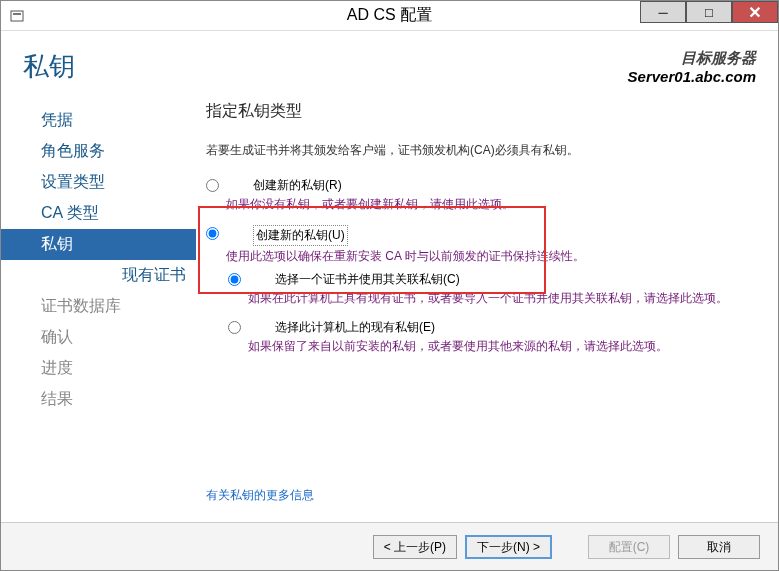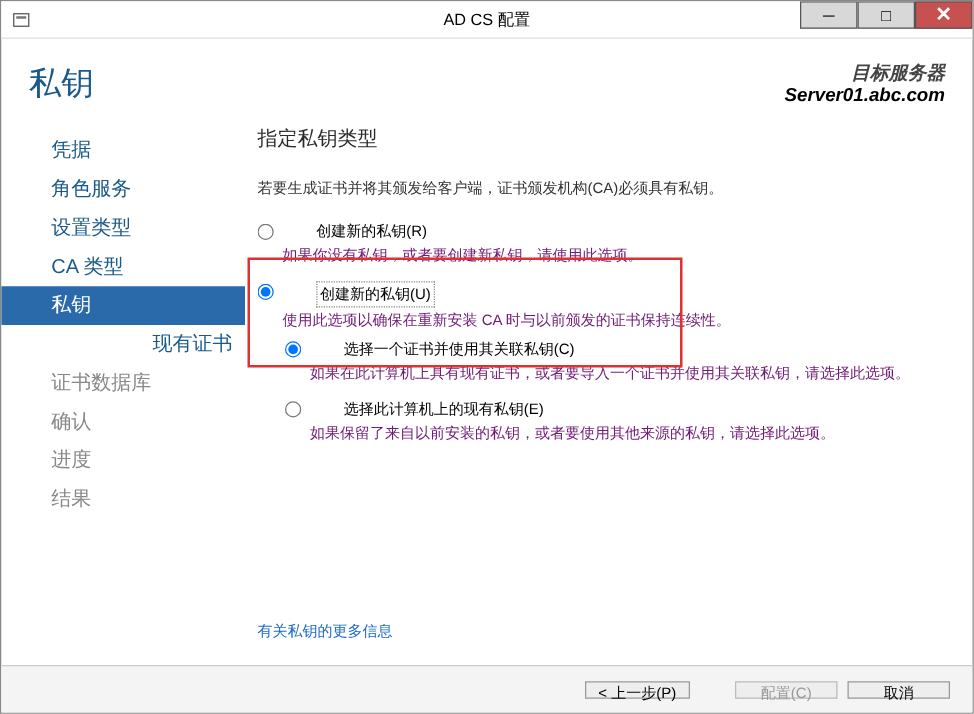--- a/index.html
+++ b/index.html
@@ -1,18 +1,18 @@
 <!DOCTYPE html>
 <html><head>
   <meta charset="utf-8">
   <style>
     * { box-sizing: border-box; margin: 0; padding: 0; }
     body { font-family: "Microsoft YaHei", "Segoe UI", sans-serif; font-size: 12px; background: #fff; width: 779px; height: 571px; overflow: hidden; border: 1px solid #888; }
     .titlebar-icon { width: 20px; height: 20px; margin: 0 6px; display: flex; align-items: center; justify-content: center; }
-    .titlebar-title { position: absolute; left: 50%; transform: translateX(-50%); font-size: 13px; color: #000; }
+    .titlebar-title { position: absolute; left: 50%; transform: translateX(-50%); font-size: 16px; color: #000; }
     .titlebar-white { background: #fff; height: 30px; display: flex; align-items: center; position: relative; border-bottom: 1px solid #ddd; }
     .win-controls { position: absolute; right: 0; top: 0; display: flex; }
     .win-btn { width: 46px; height: 22px; display: flex; align-items: center; justify-content: center; font-family: "Segoe UI Symbol", sans-serif; font-size: 13px; border: 1px solid #555; background: #ccc; cursor: default; }
     .win-btn.min { background: #d8d8d8; }
     .win-btn.max { background: #d8d8d8; }
     .win-btn.close { background: #c75050; color: #fff; font-size: 16px; font-weight: bold; }
     
     .header-region { padding: 18px 22px 10px 22px; display: flex; justify-content: space-between; align-items: flex-start; }
     .page-title { color: #1a5a8a; font-size: 26px; font-weight: 300; }
     .target-box { text-align: right; font-size: 15px; color: #333; font-style: italic; }
@@ -40,21 +40,21 @@
     .radio-desc { font-size: 12px; color: #701a75; margin: 2px 0 12px 20px; }
     .sub-group { margin-left: 22px; }
     
     .focus-dotted { border: 1px dotted #888; padding: 1px 2px; }
     
     .red-box { position: absolute; border: 2px solid #e03030; left: 2px; top: 111px; width: 348px; height: 88px; pointer-events: none; }
     
     .link-more { color: #1a6ac8; font-size: 12px; position: absolute; bottom: 18px; left: 10px; cursor: pointer; }
     
     .footer { border-top: 1px solid #ccc; padding: 12px 18px; display: flex; justify-content: flex-end; gap: 8px; background: #f4f4f4; }
-    .btn { min-width: 82px; height: 14px; font-size: 12px; border: 1px solid #999; background: #eee; cursor: default; padding: 0 10px; }
+    .btn { min-width: 82px; height: 24px; font-size: 12px; border: 1px solid #999; background: #eee; cursor: default; padding: 0 10px; }
     .btn.default { border: 2px solid #5a9ad8; background: #eee; }
     .btn:disabled { color: #999; border-color: #bbb; }
     .btn-spacer { width: 20px; }
   </style>
 </head>
 <body>
 
 <div class="titlebar-white">
   <div class="titlebar-icon">
     <svg width="16" height="16" viewBox="0 0 16 16">
@@ -126,17 +126,18 @@
       </div>
 
       <div class="red-box"></div>
 
       <div class="link-more">有关私钥的更多信息</div>
     </div>
   </div>
 
   <div class="footer">
     <button class="btn">&lt; 上一步(P)</button>
+    <button class="btn default">下一步(N) &gt;</button>
     <div class="btn-spacer"></div>
     <button class="btn" disabled="">配置(C)</button>
     <button class="btn">取消</button>
   </div>
 </div>
 
 </body></html>

